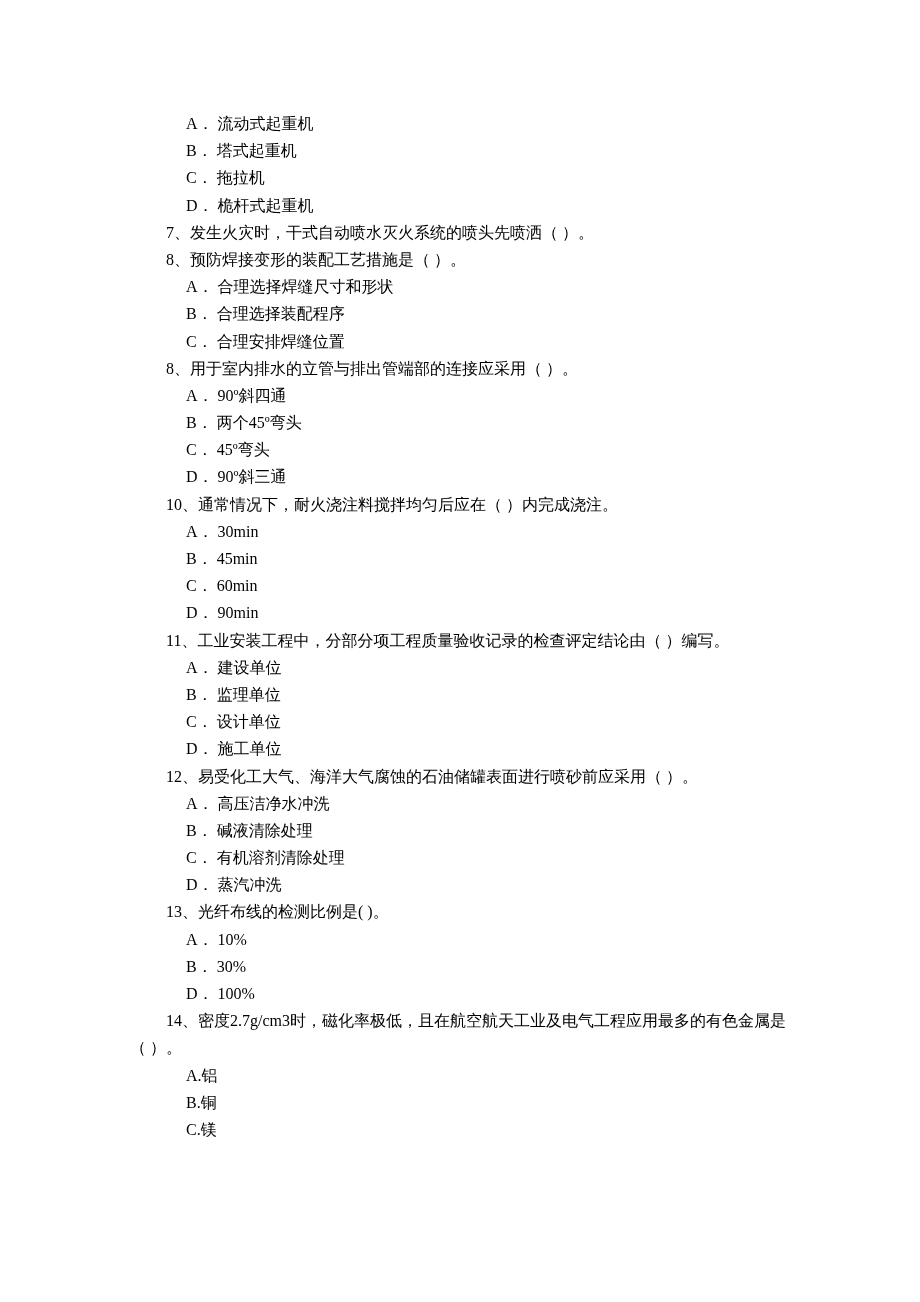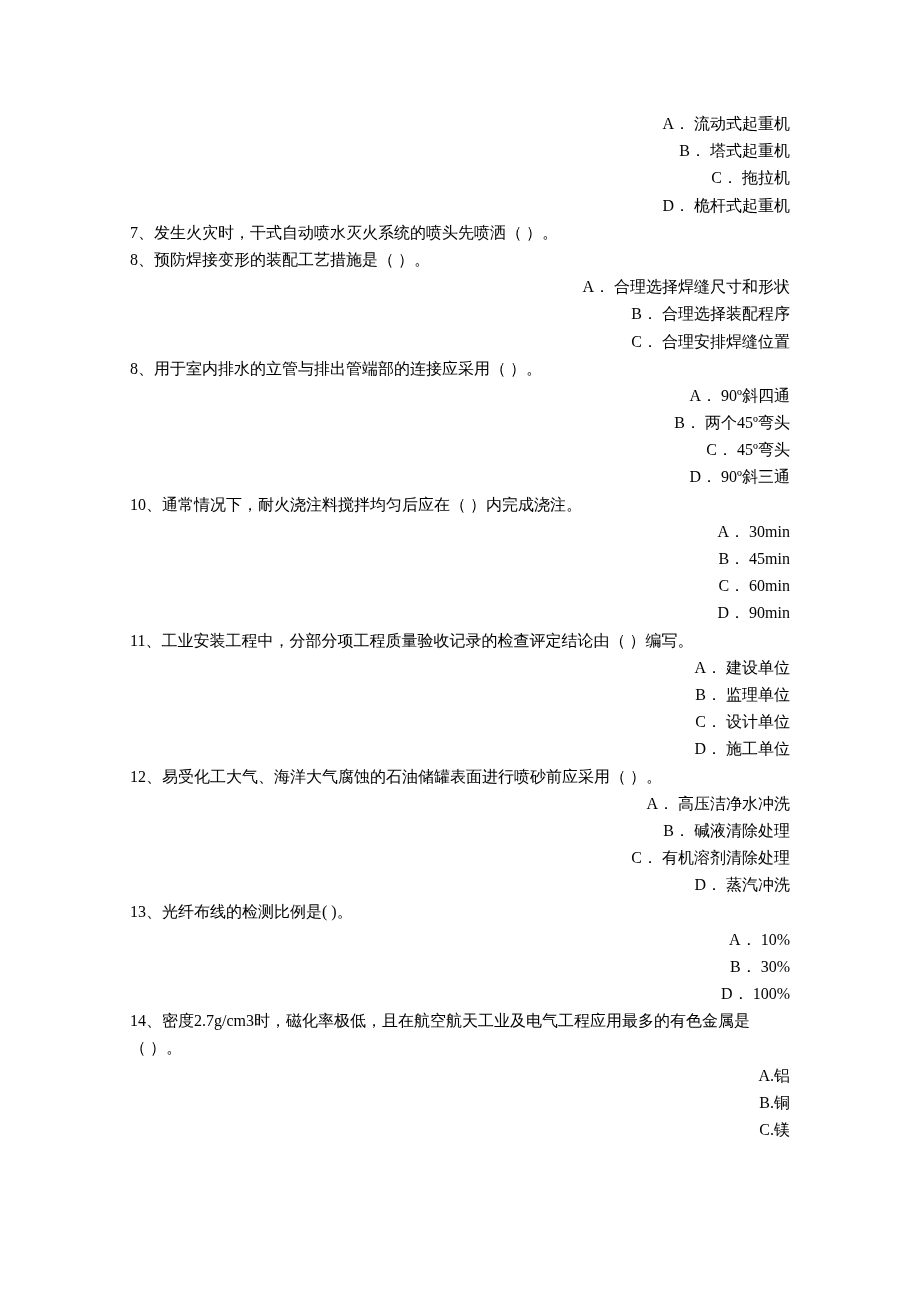--- a/index.html
+++ b/index.html
@@ -11,27 +11,27 @@
       font-family: "SimSun", "宋体", serif;
       font-size: 16px;
       line-height: 1.7;
       color: #000;
       background: #fff;
       width: 920px;
       padding: 110px 130px 40px 130px;
     }
     .option-block {
       margin-left: 56px;
-      text-align: right;
     }
     .option {
       display: block;
     }
     .question {
       display: block;
+      margin-left: 36px;
     }
     .continuation {
       display: block;
     }
   </style>
 </head>
 <body>
 
 <div class="option-block">
   <span class="option">A． 流动式起重机</span>

